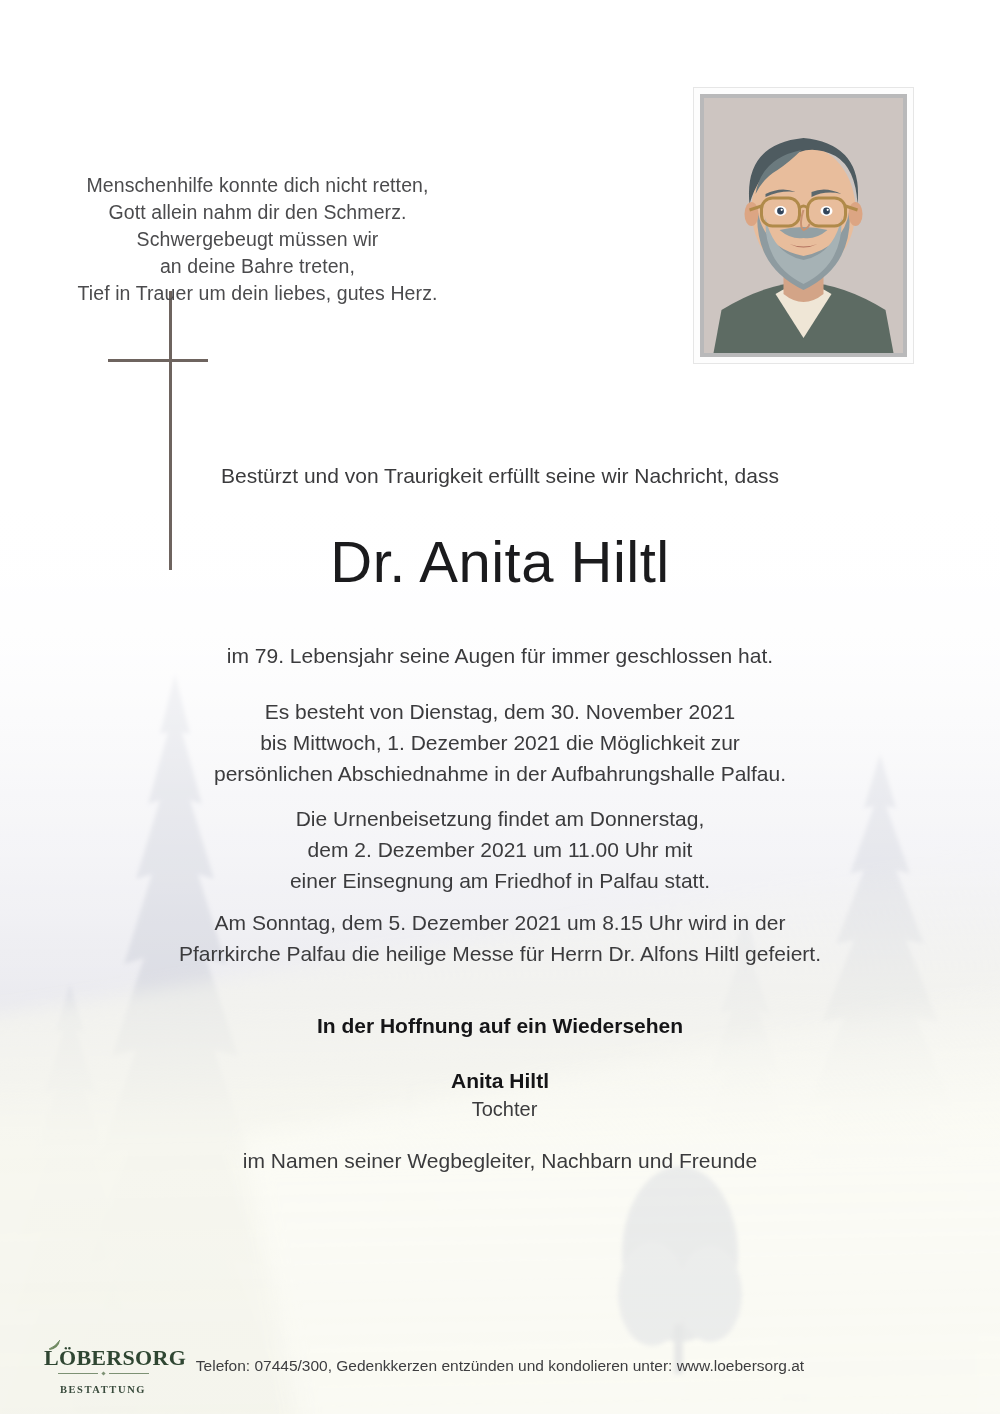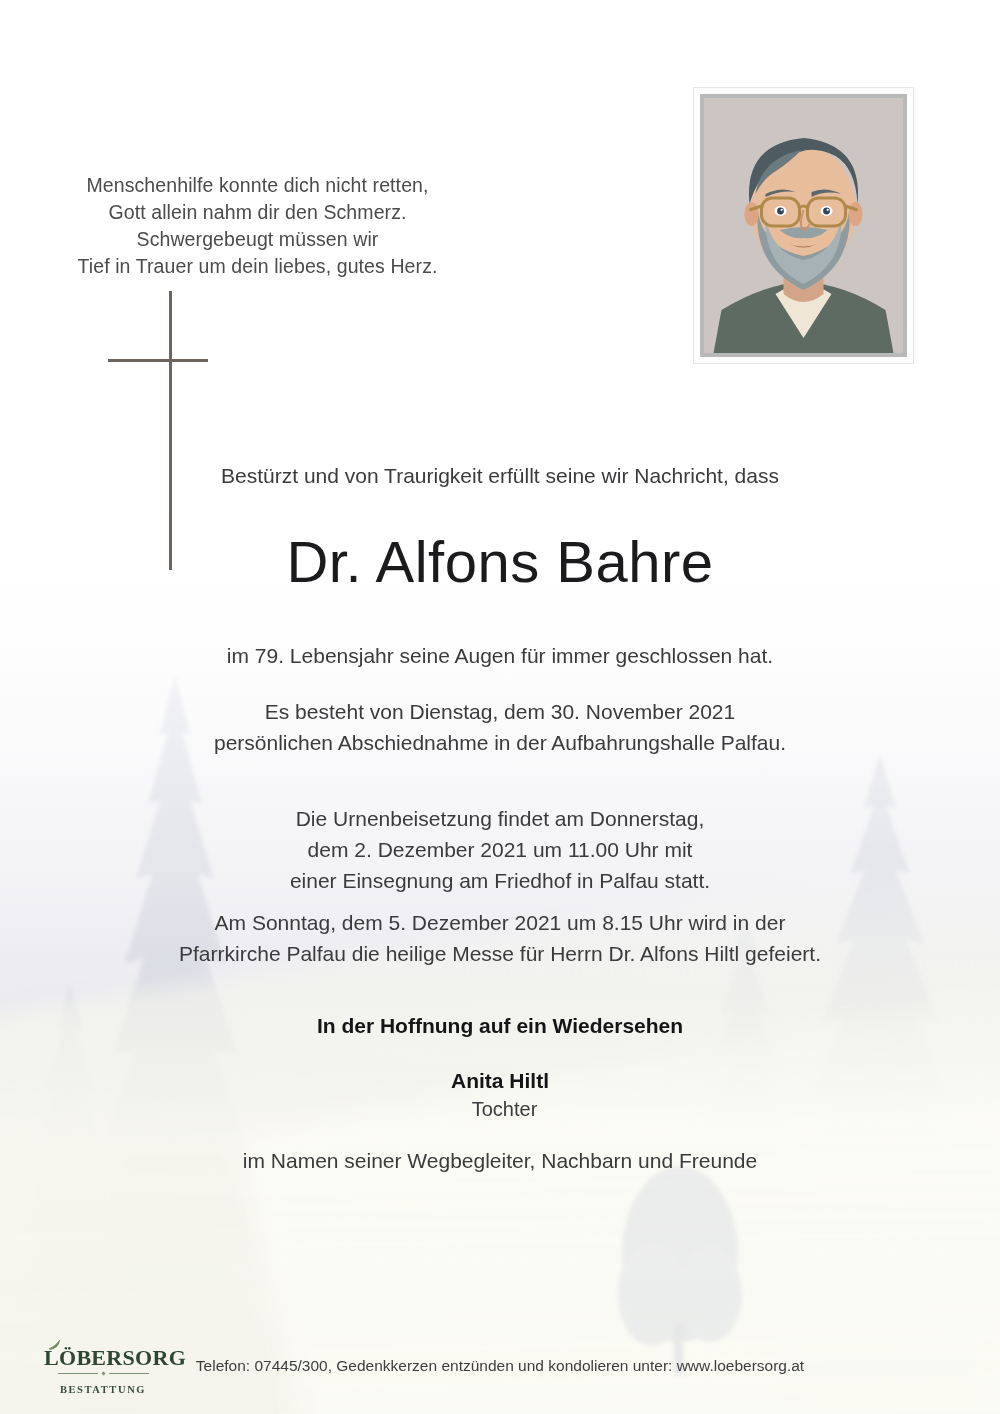--- a/index.html
+++ b/index.html
@@ -436,29 +436,31 @@
 
     <div class="cross">
       <div class="v"></div>
       <div class="h"></div>
     </div>
 
     <div class="poem poem-shift">
       <div>Menschenhilfe konnte dich nicht retten,</div>
       <div>Gott allein nahm dir den Schmerz.</div>
       <div>Schwergebeugt müssen wir</div>
+      <div>an deine Bahre treten,</div>
       <div>Tief in Trauer um dein liebes, gutes Herz.</div>
     </div>
 
     <div class="lead">Bestürzt und von Traurigkeit erfüllt seine wir Nachricht, dass</div>
-    <div class="name">Dr. Alfons Bahre</div>
+    <div class="name">Dr. Anita Hiltl</div>
     <div class="age">im 79. Lebensjahr seine Augen für immer geschlossen hat.</div>
 
     <div class="para para-viewing">
       <div>Es besteht von Dienstag, dem 30. November 2021</div>
+      <div>bis Mittwoch, 1. Dezember 2021 die Möglichkeit zur</div>
       <div>persönlichen Abschiednahme in der Aufbahrungshalle Palfau.</div>
     </div>
 
     <div class="para para-burial">
       <div>Die Urnenbeisetzung findet am Donnerstag,</div>
       <div>dem 2. Dezember 2021 um 11.00 Uhr mit</div>
       <div>einer Einsegnung am Friedhof in Palfau statt.</div>
     </div>
 
     <div class="para para-mass">

